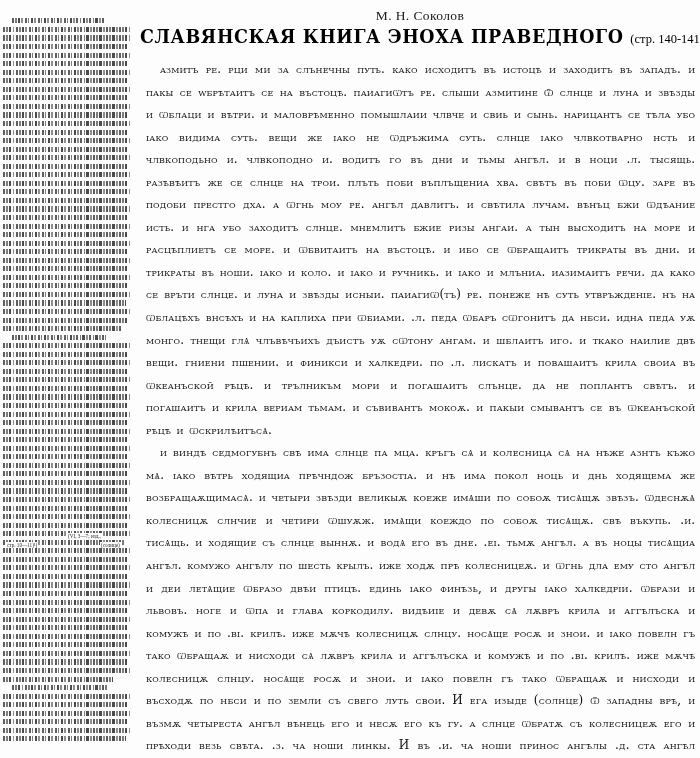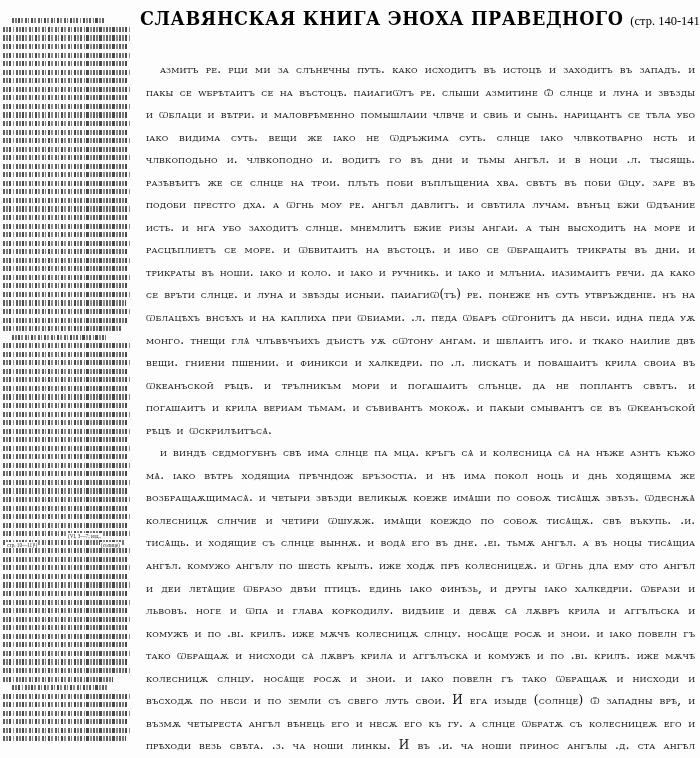--- a/index.html
+++ b/index.html
@@ -86,20 +86,21 @@
     transform-origin:left top;
   }
   .slav p.indent{text-indent:14px;}
 </style>
 </head>
 <body>
 
 <div id="page">
 
   <div class="header">
+    <div class="author">М. Н. Соколов</div>
     <div class="maintitle">
       <span>СЛАВЯНСКАЯ КНИГА ЭНОХА ПРАВЕДНОГО</span>
       <span class="pagesref">(стр. 140-141)</span>
     </div>
   </div>
 
   <div class="facsimile">
 
     <div class="fac-par">
       <span class="fac-line ind">

